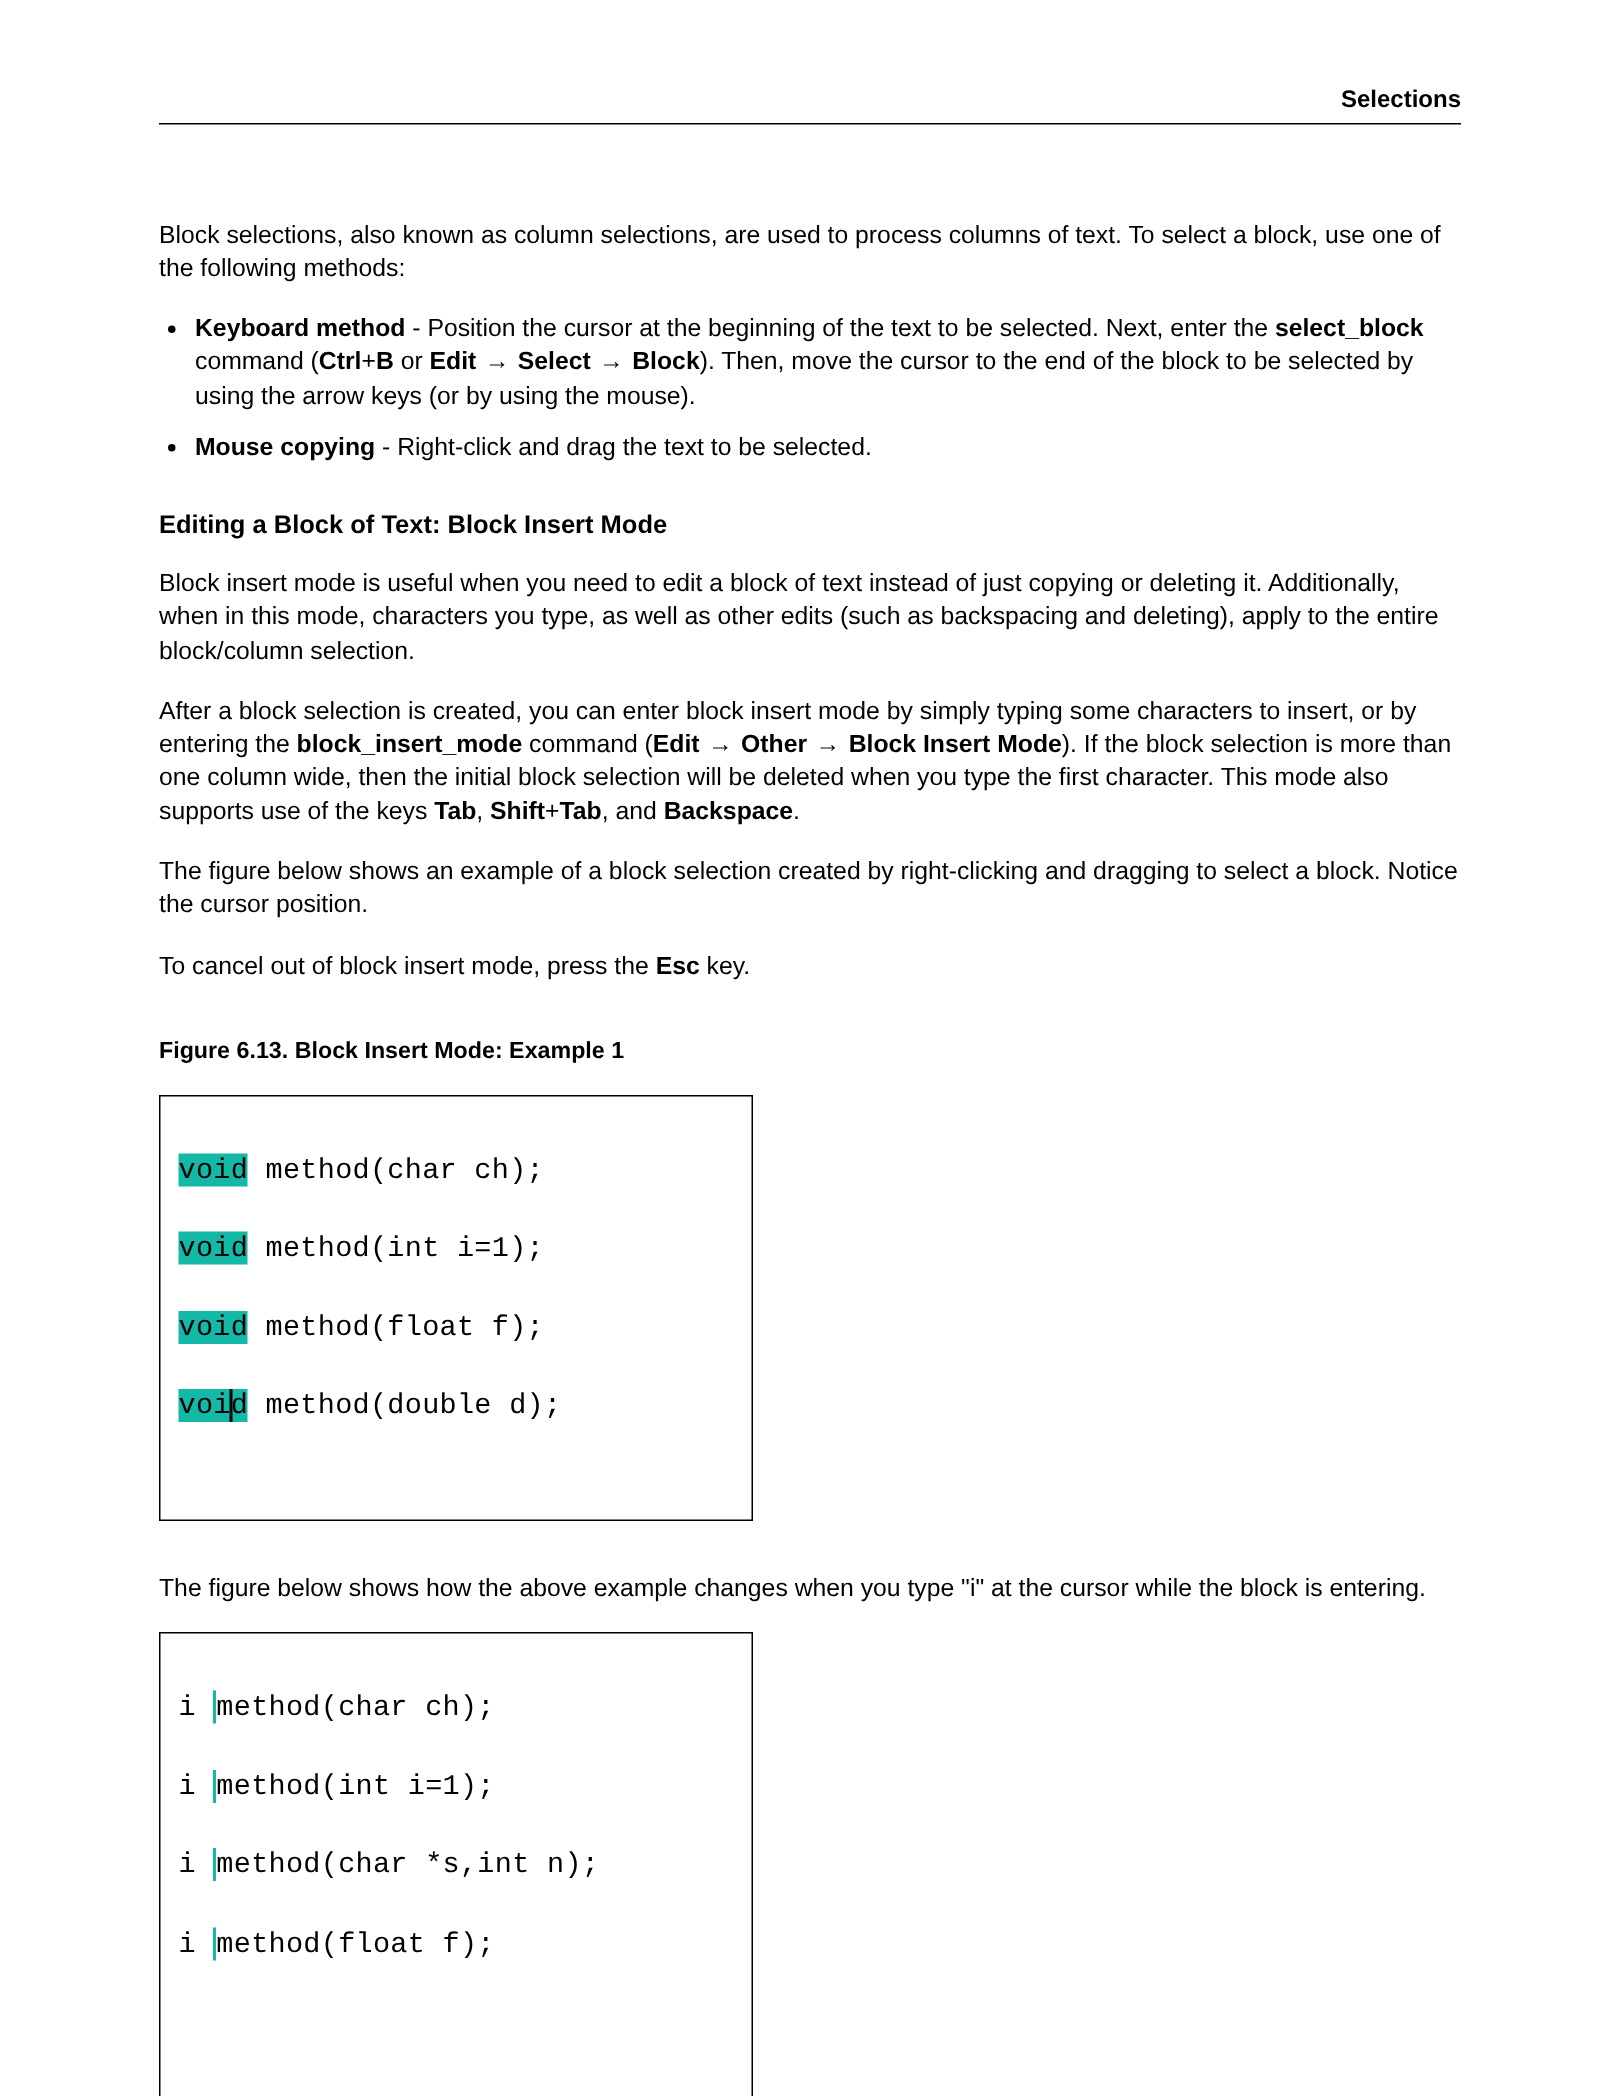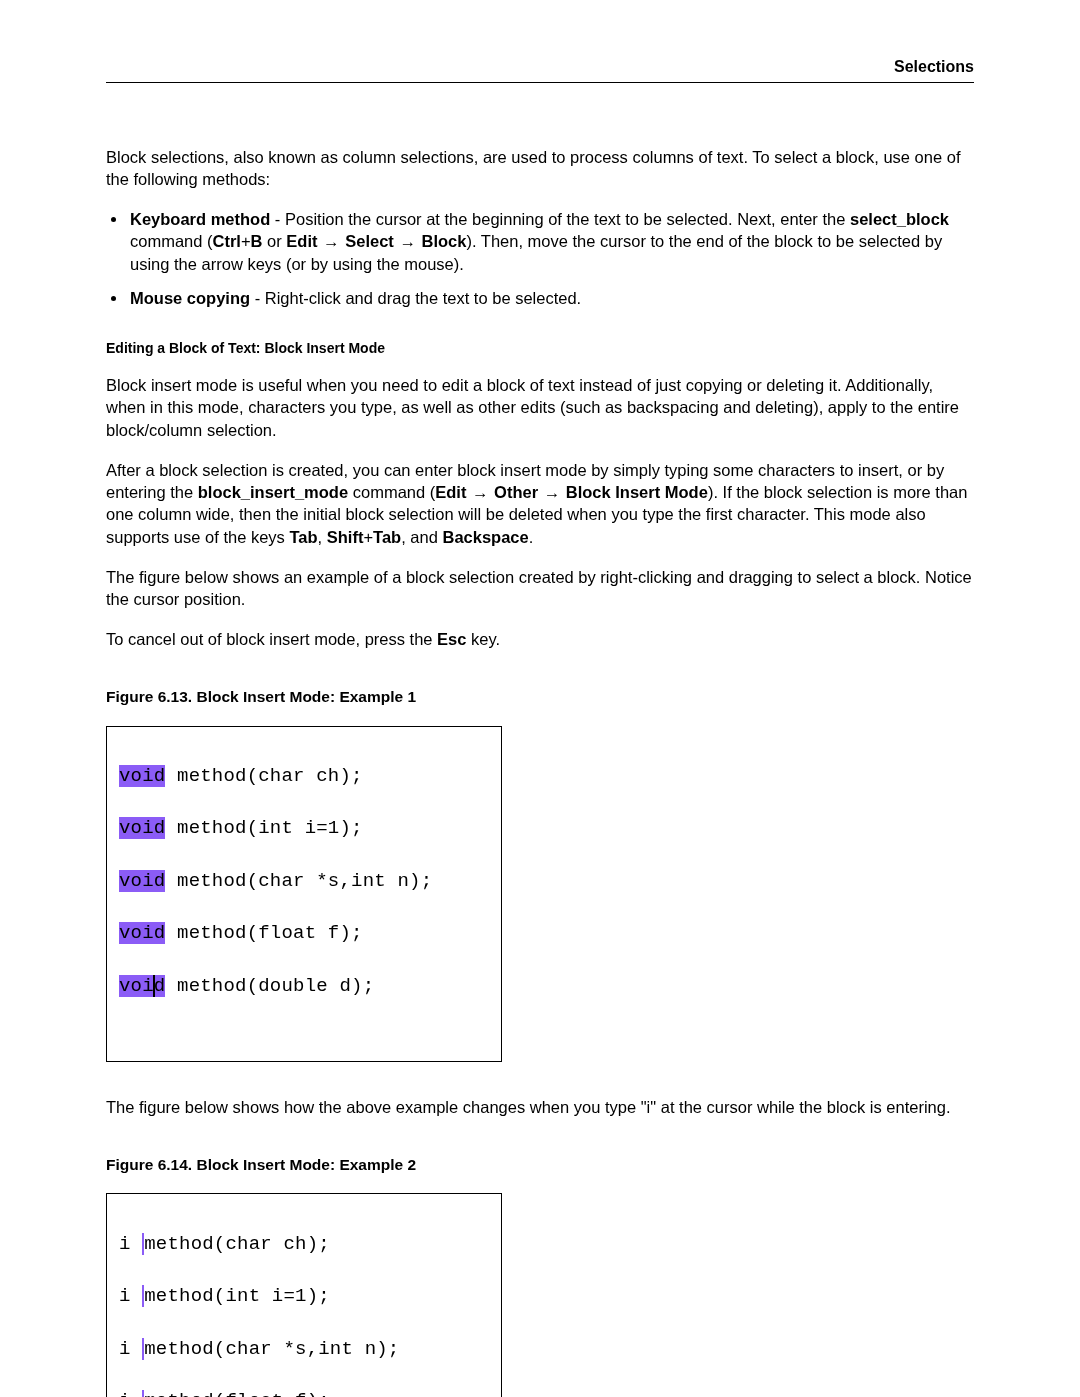--- a/index.html
+++ b/index.html
@@ -34,21 +34,21 @@
     margin: 18px 0 26px 0;
     padding-left: 22px;
   }
   .bullets li {
     margin: 0 0 12px 0;
     padding-left: 2px;
   }
   .b { font-weight: 700; }
   .arrow { padding: 0 1px; }
   h2.section {
-    font-size: 14px;
+    font-size: 17px;
     font-weight: 700;
     margin: 30px 0 16px 0;
   }
   .fig-caption {
     font-weight: 700;
     font-size: 15.5px;
     margin: 36px 0 18px 0;
   }
   .codebox {
     border: 1px solid #000;
@@ -56,21 +56,21 @@
     padding: 10px 12px 10px 12px;
     font-family: "Courier New", Courier, monospace;
     font-size: 19px;
     line-height: 1.38;
     letter-spacing: 0.2px;
     white-space: pre;
     position: relative;
   }
   .codebox .line { display: block; }
   .sel {
-    background: #8b5cf6;
+    background: #14b8a6;
   }
   .cursor {
     position: relative;
   }
   .cursor::before {
     content: "";
     position: absolute;
     left: -1px;
     top: 0;
     bottom: 0;
@@ -109,28 +109,26 @@
 
   <p>
     <span>To cancel out of block insert mode, press the </span><span class="b">Esc</span><span> key.</span>
   </p>
 
   <div class="fig-caption">Figure 6.13.  Block Insert Mode: Example 1</div>
 
   <div class="codebox">
 <span class="line"><span class="sel">void</span><span> method(char ch);</span></span>
 <span class="line"><span class="sel">void</span><span> method(int i=1);</span></span>
-<span class="line"><span class="sel">void</span><span> method(char *s,int n);</span></span>
 <span class="line"><span class="sel">void</span><span> method(float f);</span></span>
 <span class="line"><span class="sel">voi</span><span class="sel cursor">d</span><span> method(double d);</span></span>
   </div>
 
   <p style="margin-top:34px">The figure below shows how the above example changes when you type "i" at the cursor while the block is entering.</p>
 
-  <div class="fig-caption">Figure 6.14.  Block Insert Mode: Example 2</div>
 
   <div class="codebox">
 <span class="line"><span>i </span><span class="sel" style="padding:0 1px;"></span><span>method(char ch);</span></span>
 <span class="line"><span>i </span><span class="sel" style="padding:0 1px;"></span><span>method(int i=1);</span></span>
 <span class="line"><span>i </span><span class="sel" style="padding:0 1px;"></span><span>method(char *s,int n);</span></span>
 <span class="line"><span>i </span><span class="sel" style="padding:0 1px;"></span><span>method(float f);</span></span>
 
   </div>
 
 </div>

